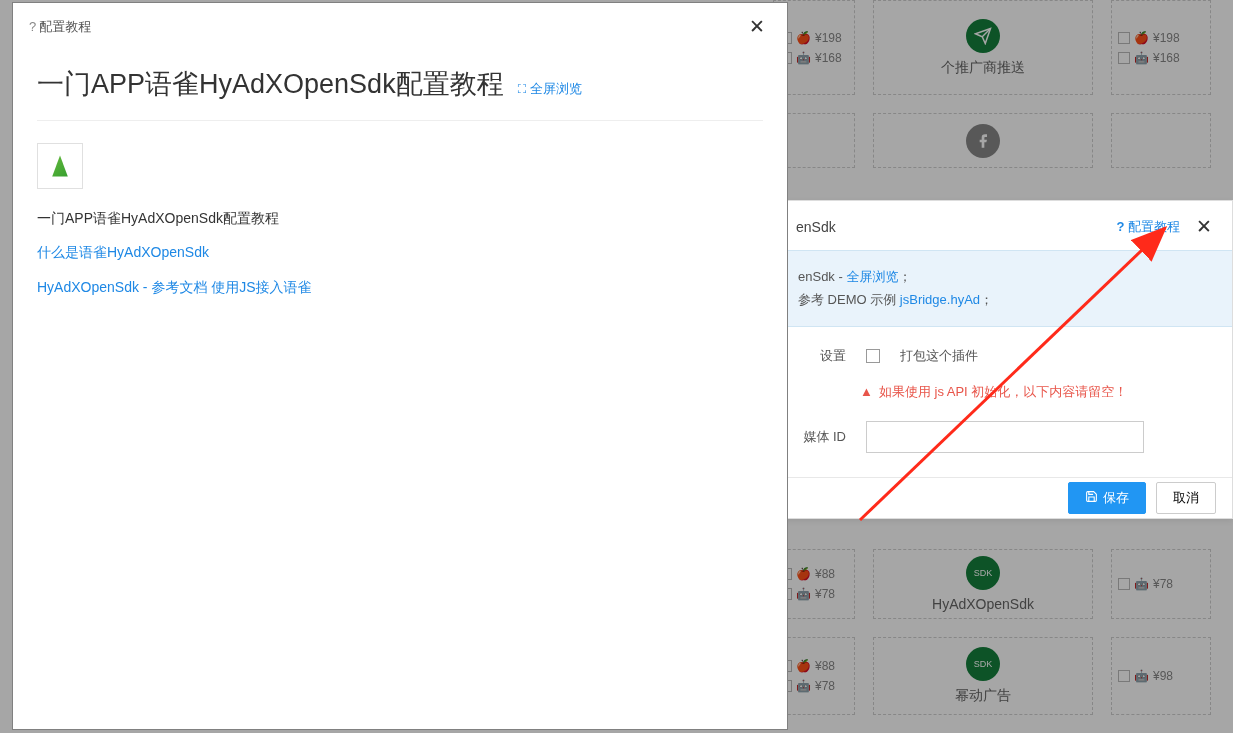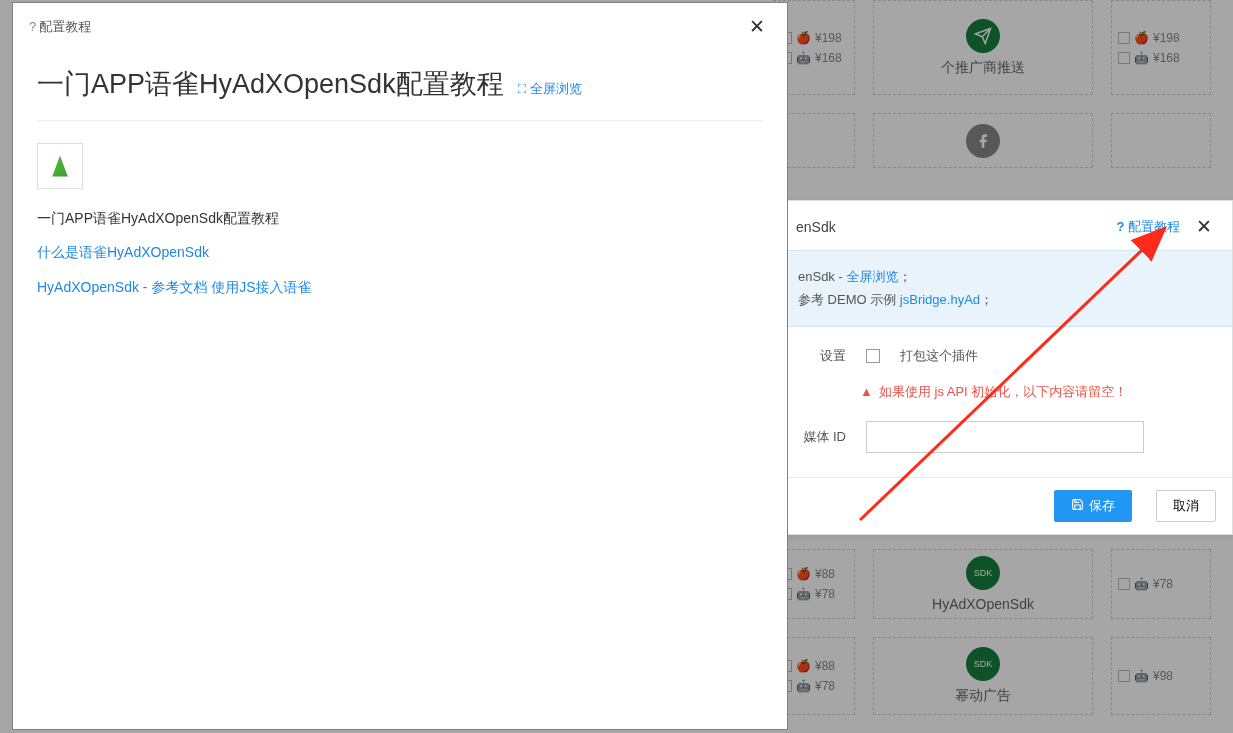--- a/index.html
+++ b/index.html
@@ -201,24 +201,24 @@
       padding: 4px 8px;
       width: 278px;
       font-size: 13px;
     }
     .cb2 { width:14px; height:14px; border:1px solid #999; display:inline-block; }
     .warn-line { color:#e8554a; font-size:13px; margin: 4px 0 20px 62px; display:flex; align-items:center; gap:6px; }
     .warn-ic { color:#e8554a; }
     
     .config-footer {
       border-top: 1px solid #e8e8e8;
-      padding: 12px 16px;
+      padding: 4px 16px;
       display:flex;
       justify-content:flex-end;
-      gap: 24px;
+      gap: 10px;
     }
     .btn {
       padding: 6px 16px;
       font-size: 13px;
       border: 1px solid #ccc;
       background:#fff;
       cursor:pointer;
       border-radius: 2px;
     }
     .btn-primary {

